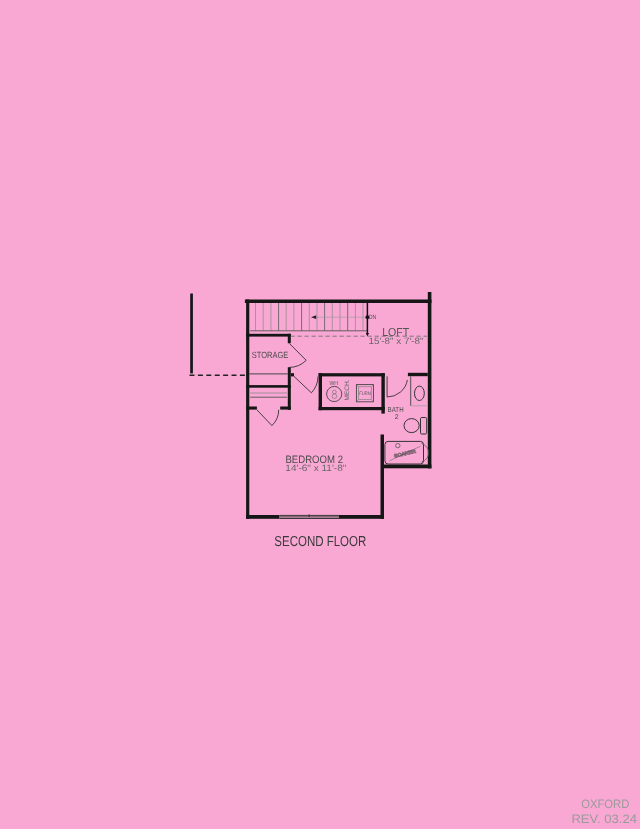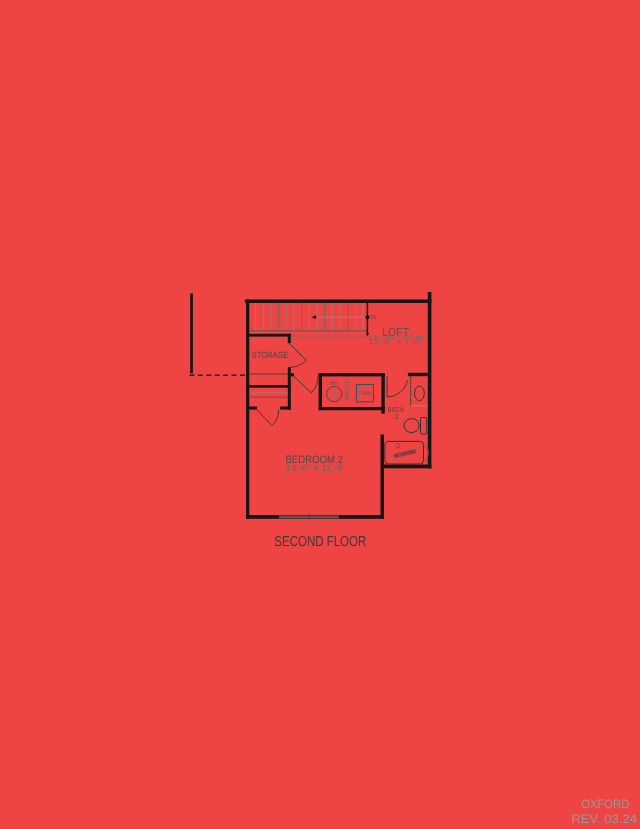--- a/index.html
+++ b/index.html
@@ -1,16 +1,16 @@
 <!DOCTYPE html>
 <html><head>
 <meta charset="utf-8">
 <style>
   html,body{margin:0;padding:0;background:#fff;}
-  .page{position:relative;width:640px;height:829px;background:#ef4444;overflow:hidden;}
+  .page{position:relative;width:640px;height:829px;background:#f9a8d4;overflow:hidden;}
   svg{position:absolute;left:0;top:0;}
   text{font-family:"Liberation Sans", sans-serif;-webkit-font-smoothing:antialiased;text-rendering:geometricPrecision;}
 </style>
 </head>
 <body>
 <div class="page">
 <svg width="640" height="829" viewBox="0 0 640 829">
 
   <g id="plan" fill="none" stroke="none">
 

